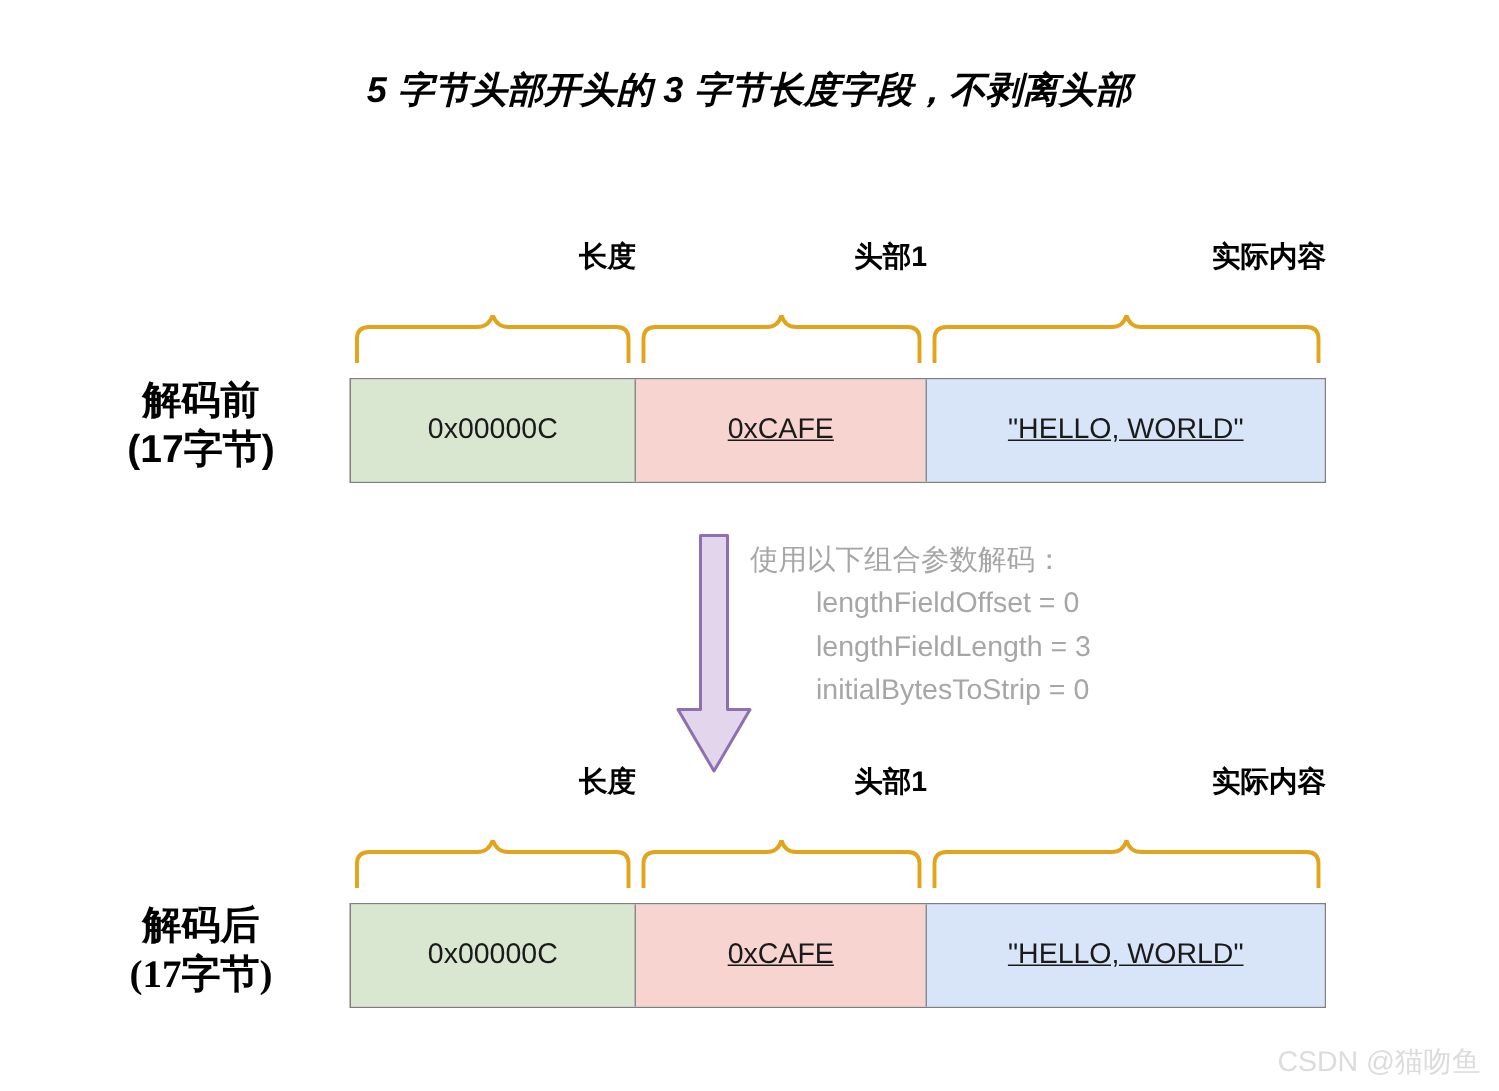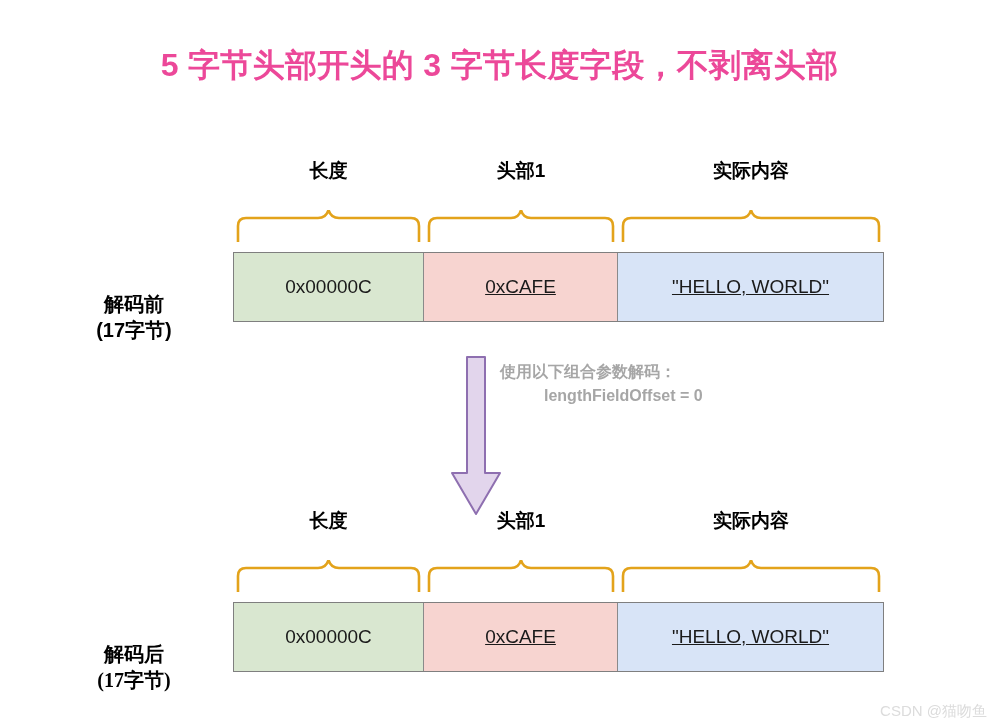--- a/index.html
+++ b/index.html
@@ -21,43 +21,43 @@
     inset: 0;
   }
 
   
   .diagram-title {
     position: absolute;
     top: 44px;
     left: 0;
     width: 999px;
     text-align: center;
-    font-size: 32px;
+    font-size: 24px;
     font-weight: bold;
     letter-spacing: 0.3px;
-    color: #ec4899;
+    color: #000000;
+    font-style: italic;
   }
 
   
   .row-label {
     position: absolute;
     width: 180px;
     text-align: center;
-    font-size: 20px;
+    font-size: 26px;
     font-weight: bold;
     line-height: 1.28;
     color: #000000;
-    margin-top: 42px;
   }
   .row-label .label-line2 { display: block; }
 
   
   .col-label {
     position: absolute;
-    text-align: center;
+    text-align: right;
     font-size: 19px;
     font-weight: bold;
     color: #000000;
     white-space: nowrap;
   }
 
   
   .brace {
     position: absolute;
     height: 32px;
@@ -87,35 +87,35 @@
   
   .down-arrow {
     position: absolute;
   }
   .down-arrow svg { display: block; }
 
   
   .params-block {
     position: absolute;
     color: #a6a6a6;
-    font-weight: bold;
-    font-size: 16px;
+    font-weight: normal;
+    font-size: 19px;
     line-height: 1.52;
     white-space: nowrap;
   }
   .params-block .param-head { margin-left: 0; }
   .params-block .param-line { margin-left: 44px; }
   .params-block .param-note { margin-left: 14px; }
 
   
   .watermark {
     position: absolute;
     right: 12px;
     bottom: 6px;
-    font-size: 15px;
+    font-size: 19px;
     color: #dcdcdc;
     white-space: nowrap;
   }
 </style>
 </head>
 <body>
 
 <div id="diagram-root">
 
   <div class="diagram-title">5 字节头部开头的 3 字节长度字段，不剥离头部</div>
@@ -153,20 +153,22 @@
 
   <div class="down-arrow" style="left:448px; top:355px;">
     <svg width="56" height="162" viewBox="0 0 56 162">
       <path d="M19,2 L37,2 L37,118 L52,118 L28,159 L4,118 L19,118 Z" fill="#E2D5EC" stroke="#8E6FB0" stroke-width="2" stroke-linejoin="round"></path>
     </svg>
   </div>
 
   <div class="params-block" style="left:500px; top:360px;">
     <div class="param-head">使用以下组合参数解码：</div>
     <div class="param-line">lengthFieldOffset = 0</div>
+    <div class="param-line">lengthFieldLength = 3</div>
+    <div class="param-line">initialBytesToStrip = 0</div>
   </div>
 
   <div class="row-label" style="left:44px; top:600px;font-family:Liberation Serif, serif;">
     <span>解码后</span>
     <span class="label-line2">(17字节)</span>
   </div>
 
   <div class="col-label" style="left:233px; top:508px; width:191px;">长度</div>
   <div class="col-label" style="left:424px; top:508px; width:194px;">头部1</div>
   <div class="col-label" style="left:618px; top:508px; width:266px;">实际内容</div>

